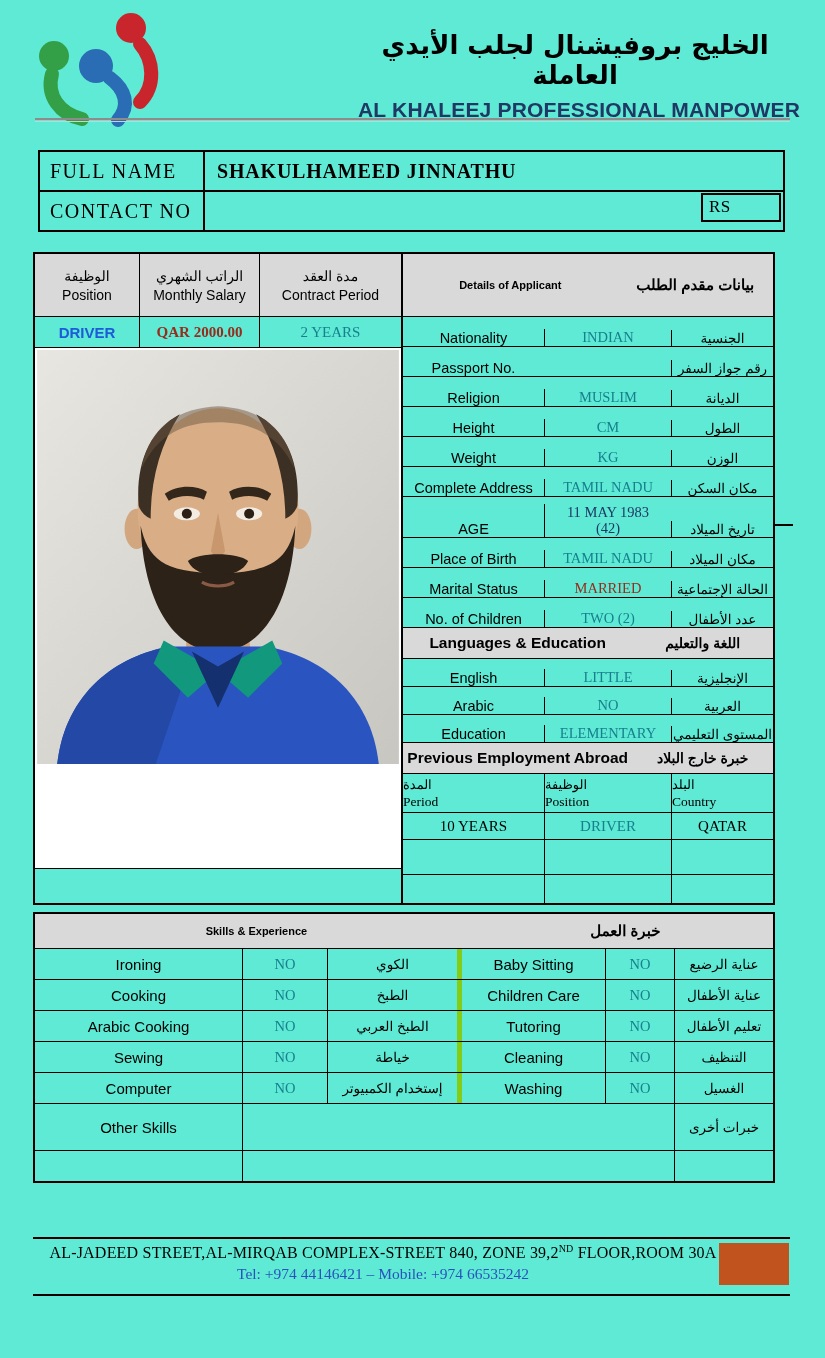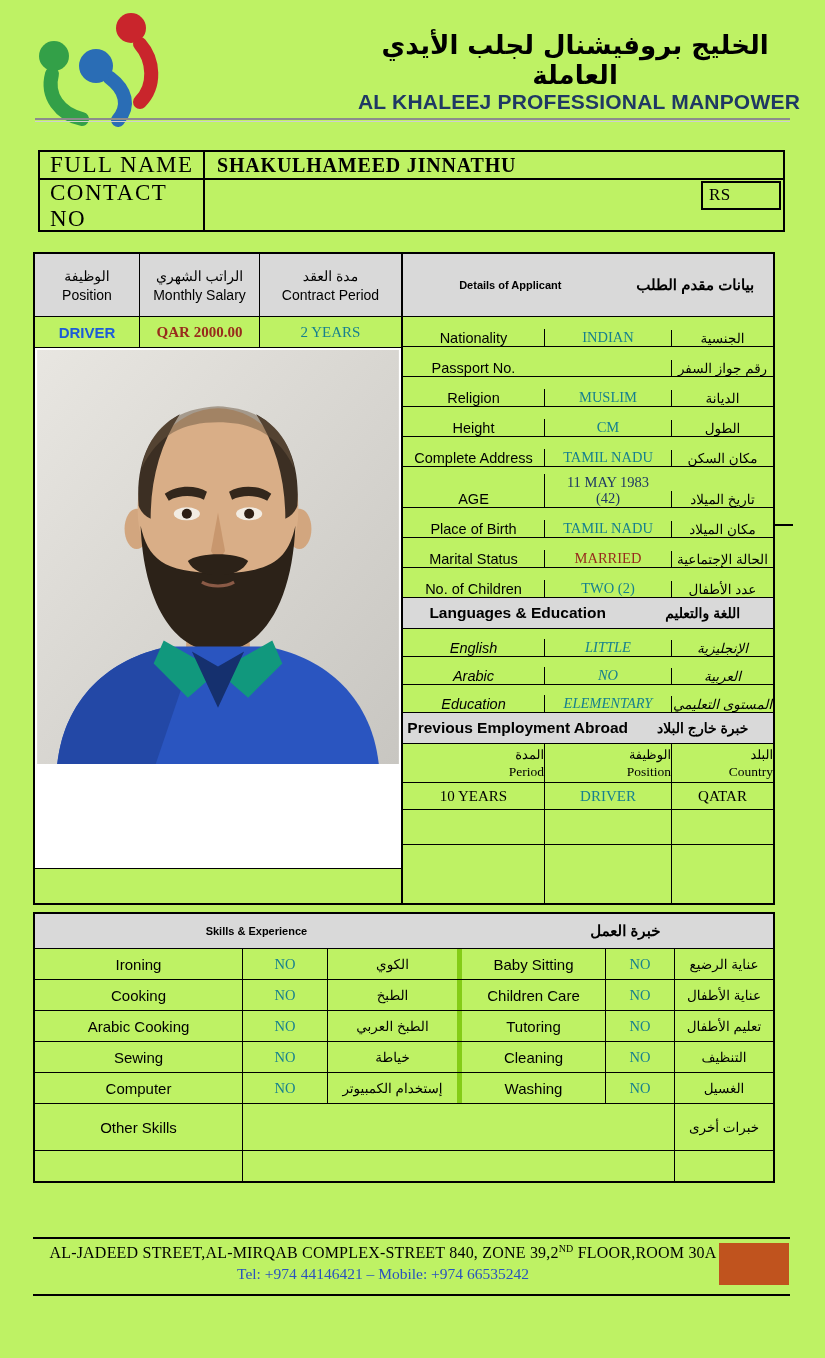--- a/index.html
+++ b/index.html
@@ -2,40 +2,40 @@
 <html style="--navy: #1f3864; --teal: #17808e; --blue: #1d5bd8; --maroon: #982b1c; --telblue: #2a52be; --orange: #c0531e; --headergray: #d9d9d9;"><head>
 <meta charset="utf-8">
 <style>
   * { margin:0; padding:0; box-sizing:border-box; }
   html,body { background:#ffffff; }
   body { font-family:"Liberation Sans", sans-serif; color:#000; }
   :root{
     --navy:#1f3864; --teal:#17808e; --blue:#1d5bd8; --maroon:#982b1c;
     --telblue:#2a52be; --orange:#c0531e; --headergray:#d9d9d9;
   }
-  .page{ position:relative; width:825px; height:1358px; margin:0 auto; background:#bef264; overflow:hidden; }
+  .page{ position:relative; width:825px; height:1358px; margin:0 auto; background:#5eead4; overflow:hidden; }
   .serif{ font-family:"Liberation Serif", serif; }
   .c-teal{ color:var(--teal); } .c-blue{ color:var(--blue); }
   .c-maroon{ color:var(--maroon); } .c-navy{ color:var(--navy); }
 
   
   .logo{ position:absolute; left:34px; top:8px; width:132px; height:122px; }
   .titles{ position:absolute; left:358px; top:30px; width:434px; text-align:center; }
   .title-ar{ font-size:26px; font-weight:bold; direction:rtl; font-family:"DejaVu Sans", sans-serif; }
-  .title-en{ font-size:21px; font-weight:bold; letter-spacing:0.2px; color:var(--navy); white-space:nowrap; }
+  .title-en{ margin-top:8px; font-size:21px; font-weight:bold; letter-spacing:0.2px; color:var(--navy); white-space:nowrap; }
   .header-rule{ position:absolute; left:35px; top:118px; width:755px; height:4px;
                 border-top:2px solid #8c8c8c; border-bottom:1px solid #cfcfcf; }
 
   
   .name-table{ position:absolute; left:38px; top:150px; width:747px; height:82px;
                border:2px solid #000; display:flex; flex-direction:column; }
   .nrow{ display:flex; flex:1; }
   .nrow-top{ border-bottom:2px solid #000; }
   .ncell-label{ width:165px; border-right:2px solid #000; display:flex; align-items:center;
-                padding-left:10px; font-size:23px; letter-spacing:1.5px; }
+                padding-left:10px; font-size:20px; letter-spacing:1.5px; }
   .ncell-value{ flex:1; display:flex; align-items:center; padding-left:12px; font-size:20px;
                 font-weight:bold; letter-spacing:0.8px; position:relative; }
   .rs-box{ position:absolute; right:2px; top:1px; width:80px; height:29px; border:2px solid #000;
            font-size:17px; font-weight:normal; letter-spacing:0.5px; padding:2px 0 0 6px; }
 
   
   .job-block{ position:absolute; left:33px; top:252px; width:370px; height:653px;
               border:2px solid #000; display:flex; flex-direction:column; }
   .job-header{ height:63px; background:var(--headergray); border-bottom:1px solid #000; display:flex; }
   .jh-cell{ width:104px; display:flex; flex-direction:column; justify-content:center;
@@ -59,30 +59,30 @@
   .sec-header{ height:63px; background:var(--headergray); border-bottom:1px solid #000;
                display:flex; align-items:center; }
   .sec-en{ width:58%; text-align:center; font-weight:bold; font-size:11px; }
   .sec-ar{ width:42%; text-align:center; font-weight:bold; font-size:15px; direction:rtl; }
   .sec-header.slim{ height:31px; }
   .slim .sec-en{ width:62%; font-size:15.5px; white-space:nowrap; }
   .slim .sec-ar{ width:38%; font-size:14px; }
 
   .drow{ height:30px; border-bottom:1px solid #000; display:flex; align-items:flex-end; }
   .drow.tall{ height:41px; }
-  .drow.lang{ height:28px;font-style:italic; }
+  .drow.lang{ height:28px; }
   .dlabel{ width:141px; display:flex; align-items:center; justify-content:center;
            text-align:center; font-size:14.5px; }
   .dval{ width:127px; border-left:1px solid #000; display:flex; align-items:center;
          justify-content:center; text-align:center; font-size:14.5px; white-space:pre-line; line-height:1.15; }
   .dar{ flex:1; border-left:1px solid #000; display:flex; align-items:center; justify-content:center;
         font-size:13.5px; direction:rtl; }
 
   .emp-cols{ height:39px; border-bottom:1px solid #000; display:flex; font-family:"Liberation Serif", serif; }
-  .emp-col{ width:141px; display:flex; flex-direction:column; align-items:flex-end; justify-content:center; gap:1px; }
+  .emp-col{ width:141px; display:flex; flex-direction:column; align-items:flex-start; justify-content:center; gap:1px; }
   .emp-col:nth-child(2){ width:127px; border-left:1px solid #000; }
   .emp-col:nth-child(3){ flex:1; border-left:1px solid #000; }
   .emp-ar{ font-size:13px; direction:rtl; }
   .emp-en{ font-size:13.5px; }
   .erow{ height:27px; border-bottom:1px solid #000; display:flex; }
   .erow-empty{ height:35px; border-bottom:1px solid #000; display:flex; }
   .erow-last{ flex:1; display:flex; }
   .ecell{ width:141px; display:flex; align-items:center; justify-content:center; font-size:15px; }
   .ecell:nth-child(2){ width:127px; border-left:1px solid #000; }
   .ecell:nth-child(3){ flex:1; border-left:1px solid #000; }
@@ -245,20 +245,25 @@
       <div class="dlabel">Religion</div>
       <div class="dval serif c-teal">MUSLIM</div>
       <div class="dar">الديانة</div>
     </div>
     <div class="drow">
       <div class="dlabel">Height</div>
       <div class="dval serif c-teal">CM</div>
       <div class="dar">الطول</div>
     </div>
     <div class="drow">
+      <div class="dlabel">Weight</div>
+      <div class="dval serif c-teal">KG</div>
+      <div class="dar">الوزن</div>
+    </div>
+    <div class="drow">
       <div class="dlabel">Complete Address</div>
       <div class="dval serif c-teal">TAMIL NADU</div>
       <div class="dar">مكان السكن</div>
     </div>
     <div class="drow tall">
       <div class="dlabel">AGE</div>
       <div class="dval serif c-navy">11 MAY 1983
 (42)</div>
       <div class="dar">تاريخ الميلاد</div>
     </div>

